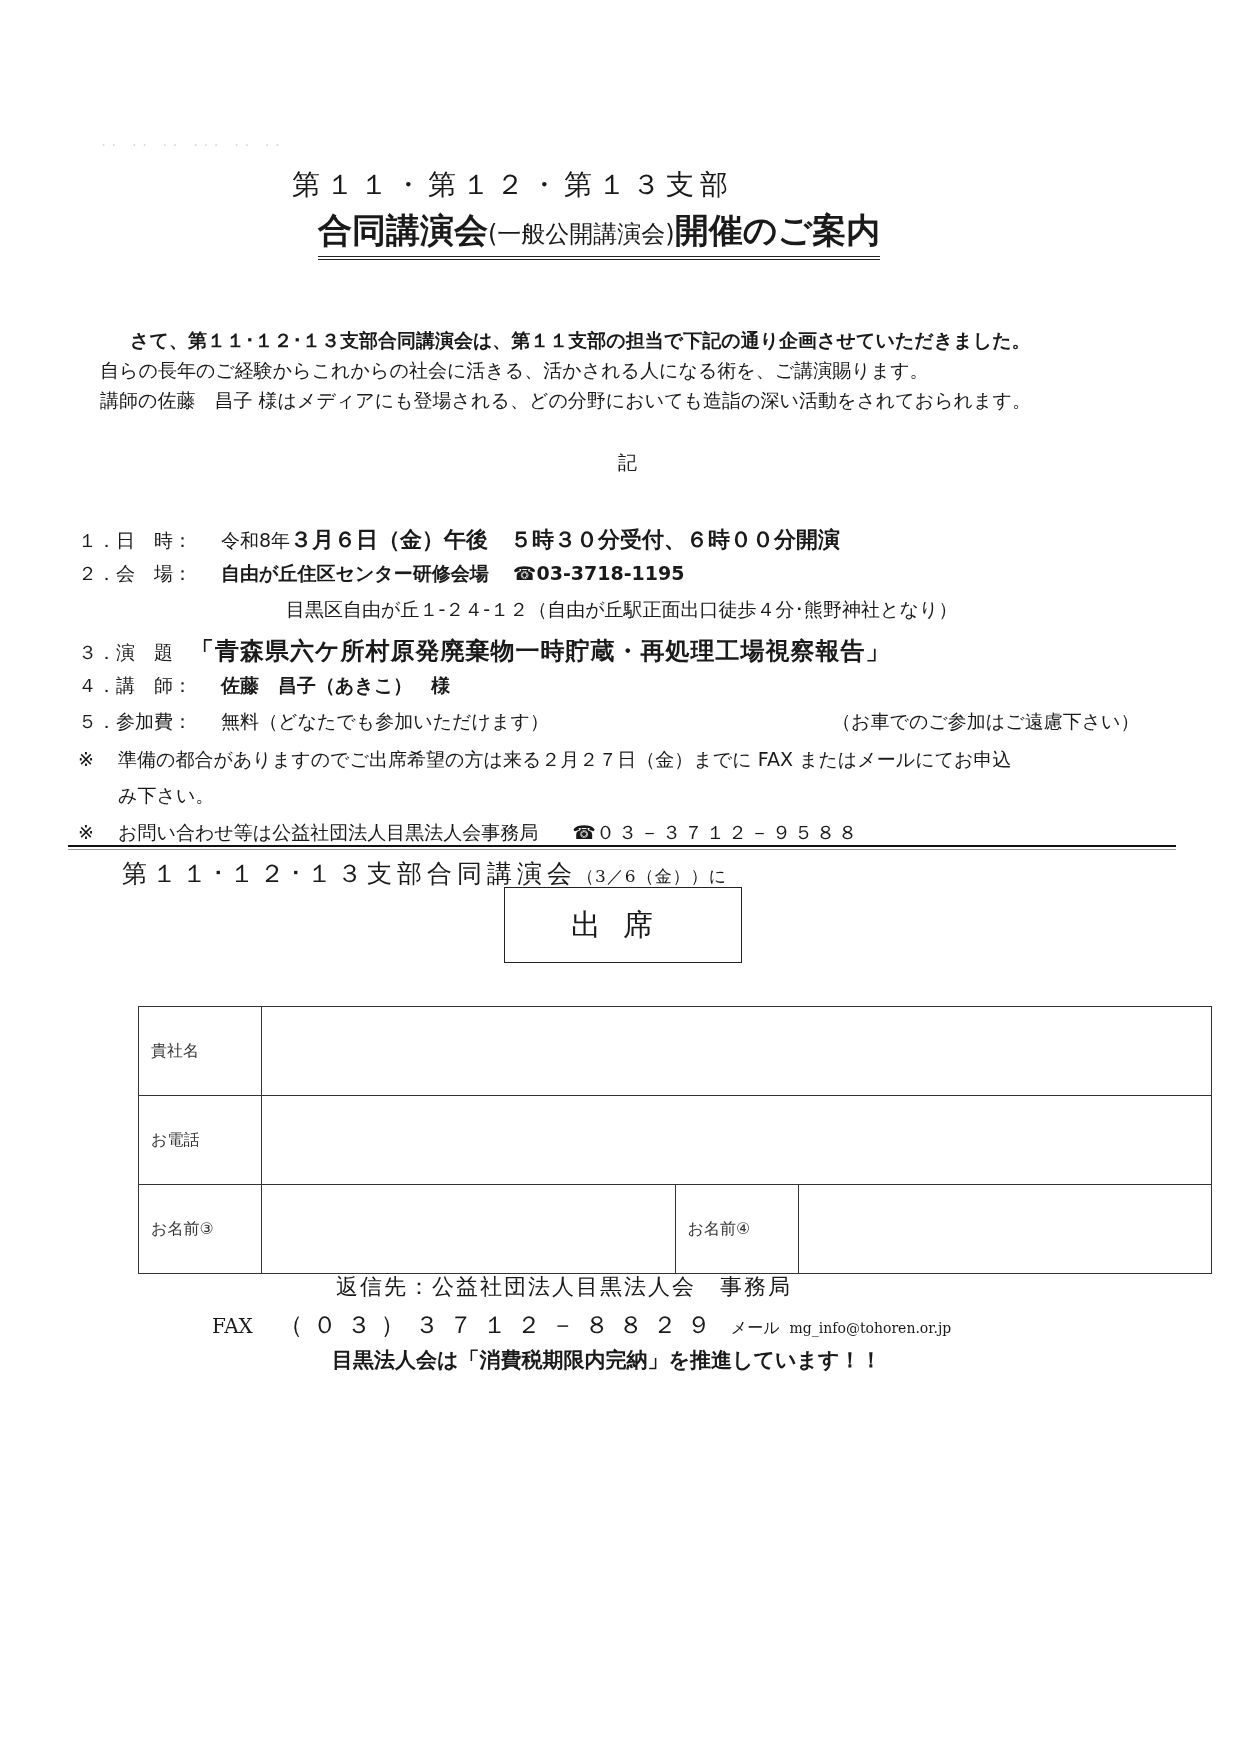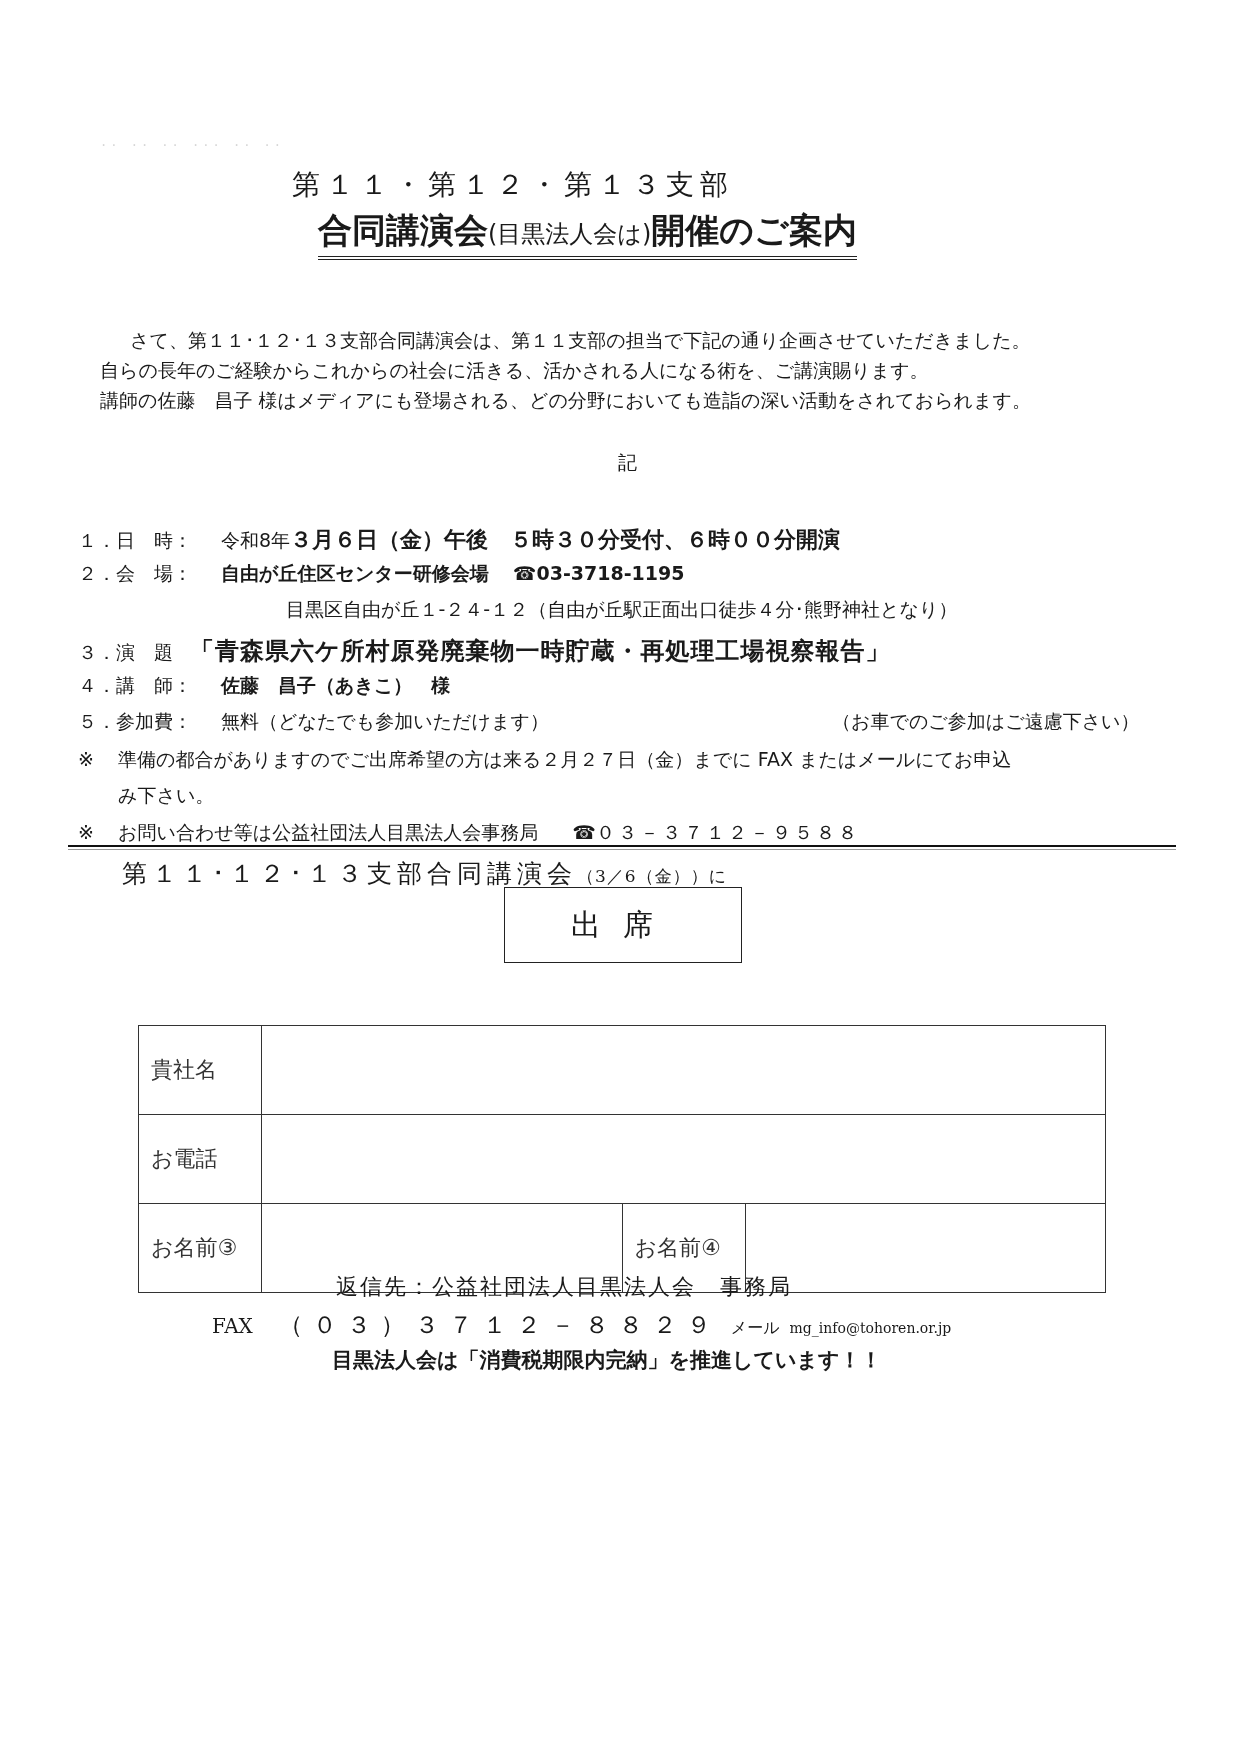--- a/index.html
+++ b/index.html
@@ -12,21 +12,21 @@
   .noise { left: 100px; top: 138px; font-size: 12px; color: #d6d6d6; letter-spacing: 3px; font-family: "DejaVu Sans Mono", monospace; }
   .subtitle { left: 292px; top: 166px; font-size: 28px; letter-spacing: 6px; font-family: "DejaVu Serif", serif; }
   .title {
     left: 318px; top: 208px; font-size: 34px; font-weight: bold;
     font-family: "DejaVu Sans", sans-serif; letter-spacing: 0px;
     border-bottom: 4px double #222; padding-bottom: 2px;
   }
   .title .small { font-size: 24px; font-weight: normal; }
   .intro { left: 100px; top: 325px; font-size: 19px; line-height: 30px; font-family: "DejaVu Sans", sans-serif; white-space: normal; width: 1080px; }
   .intro p { margin: 0; white-space: nowrap; }
-  .intro p.first { text-indent: 30px; }
+  .intro p.first { text-indent: 30px; font-weight: bold; }
   .ki { left: 618px; top: 450px; font-size: 19px; font-family: "DejaVu Sans", sans-serif; }
 
   .item { font-size: 19px; font-family: "DejaVu Sans", sans-serif; }
   .item .num { display: inline-block; width: 95px; }
   .item .colon { display: inline-block; width: 48px; }
   .bold { font-weight: bold; }
   .big { font-size: 22px; font-weight: bold; }
   .topic { font-size: 24px; font-weight: bold; letter-spacing: 1px; }
   .tel-icon { font-weight: bold; }
 
@@ -36,22 +36,22 @@
   .form-heading { left: 122px; top: 857px; font-size: 25px; letter-spacing: 5px; font-family: "DejaVu Serif", serif; }
   .form-heading .sm { font-size: 17px; letter-spacing: 1px; }
 
   .attend-box {
   left: 504px; top: 887px; width: 236px; height: 74px;
   border: 1.5px solid #222; display: flex; align-items: center; justify-content: center;
   font-size: 30px; font-weight: normal; letter-spacing: 22px; font-family: "DejaVu Sans", sans-serif;
   }
 
   table.form {
-    position: absolute; left: 138px; top: 1006px; width: 968px; height: 268px;
-    border-collapse: collapse; font-family: "DejaVu Sans", sans-serif; font-size: 22px; margin-top: 19px;
+    position: absolute; left: 138px; top: 1006px; width: 1074px; height: 268px;
+    border-collapse: collapse; font-family: "DejaVu Sans", sans-serif; font-size: 16px;
   }
   table.form td { border: 1.5px solid #333; height: 66px; padding: 0 12px; vertical-align: middle; }
   table.form td.label { width: 98px; color: #333; }
   table.form td.input { }
   table.form td.name-label { width: 98px; color: #333; }
 
   .reply { left: 336px; top: 1272px; font-size: 22px; letter-spacing: 2px; font-family: "DejaVu Serif", serif; }
   .fax { left: 212px; top: 1309px; font-size: 20px; font-family: "DejaVu Serif", serif; }
   .fax .faxnum { font-size: 24px; letter-spacing: 10px; font-family: "DejaVu Sans", sans-serif; margin-left: 26px; }
   .fax .mail-label { font-size: 16px; margin-left: 10px; }
@@ -59,21 +59,21 @@
   .slogan { left: 306px; top: 1346px; font-size: 21px; font-weight: bold; font-family: "DejaVu Sans", sans-serif; margin-left: 26px; }
 </style>
 </head>
 <body>
 
 <div class="abs noise">·· ·· ·· ··· ·· ··</div>
 
 <div class="abs subtitle">第１１・第１２・第１３支部</div>
 
 <div class="abs title">
-  <span>合同講演会</span><span class="small">(目黒法人会は)</span><span>開催のご案内</span>
+  <span>合同講演会</span><span class="small">(一般公開講演会)</span><span>開催のご案内</span>
 </div>
 
 <div class="abs intro">
   <p class="first">さて、第１１･１２･１３支部合同講演会は、第１１支部の担当で下記の通り企画させていただきました。</p>
   <p>自らの長年のご経験からこれからの社会に活きる、活かされる人になる術を、ご講演賜ります。</p>
   <p>講師の佐藤　昌子 様はメディアにも登場される、どの分野においても造詣の深い活動をされておられます。</p>
 </div>
 
 <div class="abs ki">記</div>
 

